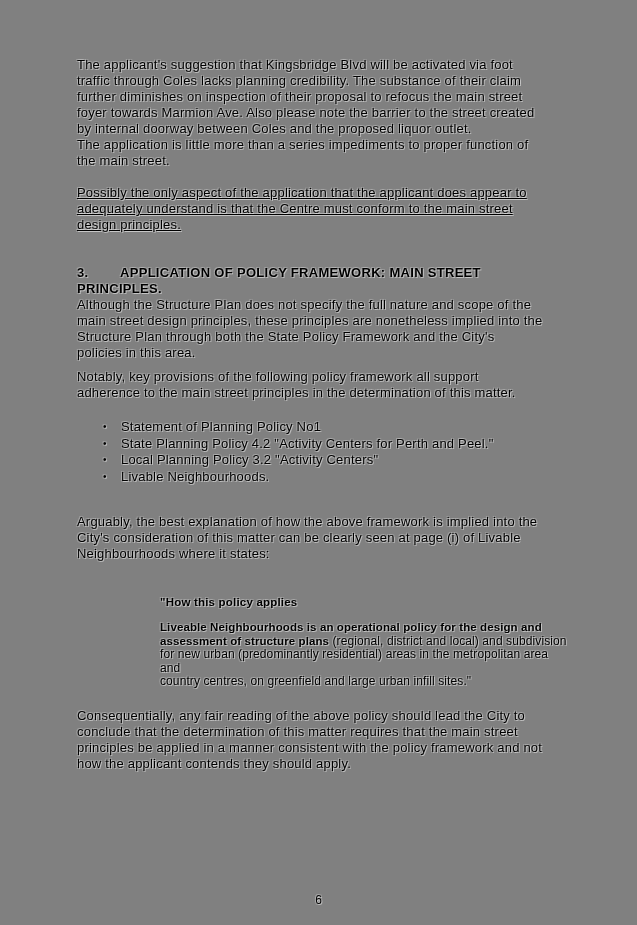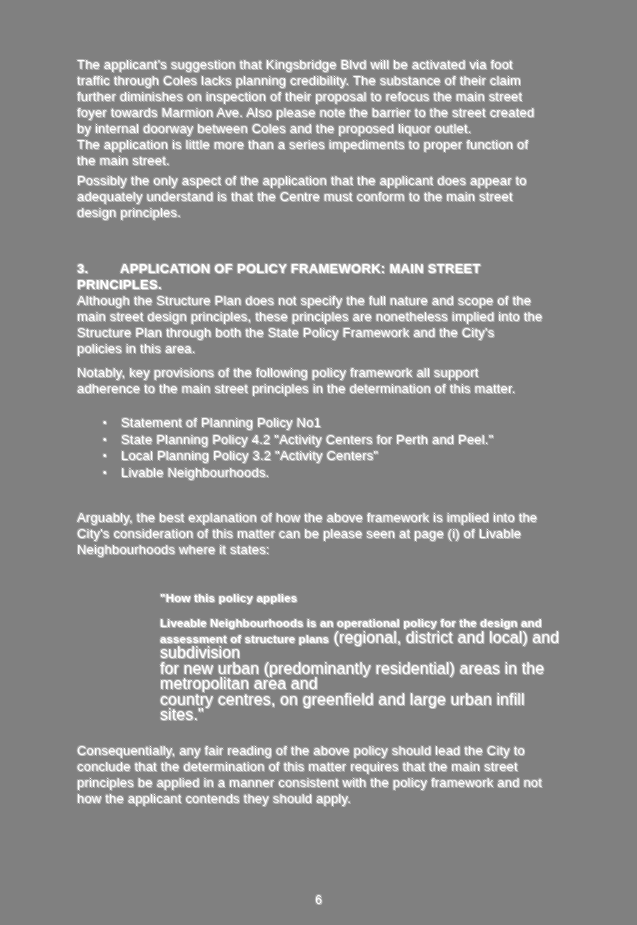--- a/index.html
+++ b/index.html
@@ -9,34 +9,34 @@
     font-family: "Liberation Sans", "DejaVu Sans", sans-serif;
   }
   .page {
     position: relative; width: 637px; height: 925px;
     background: #808080; color: #000;
   }
   .doc { position: absolute; left: 77px; top: 57px; width: 492px; }
 
   
   .scan {
-    color: #ffffff;
+    color: #000000;
     text-shadow:
       1px 1px 0 rgba(255,255,255,0.45),
       -1px -1px 0 rgba(255,255,255,0.25),
       1px -1px 0 rgba(255,255,255,0.18),
       -1px 1px 0 rgba(255,255,255,0.18);
   }
 
   .para {
     white-space: pre-line;
     font-size: 13px; line-height: 16px; letter-spacing: 0.2px;
   }
-  .mt-p2 { margin-top: 4px; }
-  .mt-h  { margin-top: 40px; }
+  .mt-p2 { margin-top: 16px; text-decoration: underline; }
+  .mt-h  { margin-top: 32px; }
   .mt-p3 { }
   .mt-p4 { margin-top: 8px; }
   .mt-b  { margin-top: 18px; }
   .mt-p5 { margin-top: 29px; }
   .mt-p6 { margin-top: 19px; }
 
   .heading {
     white-space: pre-line; font-weight: bold;
     font-size: 13px; line-height: 16px; letter-spacing: 0.3px;
   }
@@ -54,21 +54,21 @@
   .quote { margin-left: 83px; width: 409px; margin-top: 34px; }
   .q-head {
     font-weight: bold; white-space: pre-line;
     font-size: 11.5px; line-height: 13px; letter-spacing: 0.2px;
   }
   .q-body {
     margin-top: 12px; white-space: pre-line;
     font-size: 11.5px; line-height: 13.5px; letter-spacing: 0.1px;
   }
   .q-bold { font-weight: bold; }
-  .q-reg { font-size: 16px; }
+  .q-reg { font-size: 12px; }
 
   .page-num {
     position: absolute; left: 0; right: 0; top: 893px;
     text-align: center; font-size: 12px;
   }
 </style>
 </head>
 <body>
 
 <div class="page">
@@ -110,21 +110,21 @@
         <span class="marker scan">•</span>
         <span class="scan">Local Planning Policy 3.2 "Activity Centers"</span>
       </li>
       <li class="bullet-row">
         <span class="marker scan">•</span>
         <span class="scan">Livable Neighbourhoods.</span>
       </li>
     </ul>
 
     <p class="para scan mt-p5">Arguably, the best explanation of how the above framework is implied into the
-City's consideration of this matter can be please seen at page (i) of Livable
+City's consideration of this matter can be clearly seen at page (i) of Livable
 Neighbourhoods where it states:</p>
 
     <div class="quote">
       <p class="q-head scan">"How this policy applies</p>
       <p class="q-body scan"><span class="q-bold">Liveable Neighbourhoods is an operational policy for the design and
 assessment of structure plans</span><span class="q-reg"> (regional, district and local) and subdivision
 for new urban (predominantly residential) areas in the metropolitan area and
 country centres, on greenfield and large urban infill sites."</span></p>
     </div>
 

